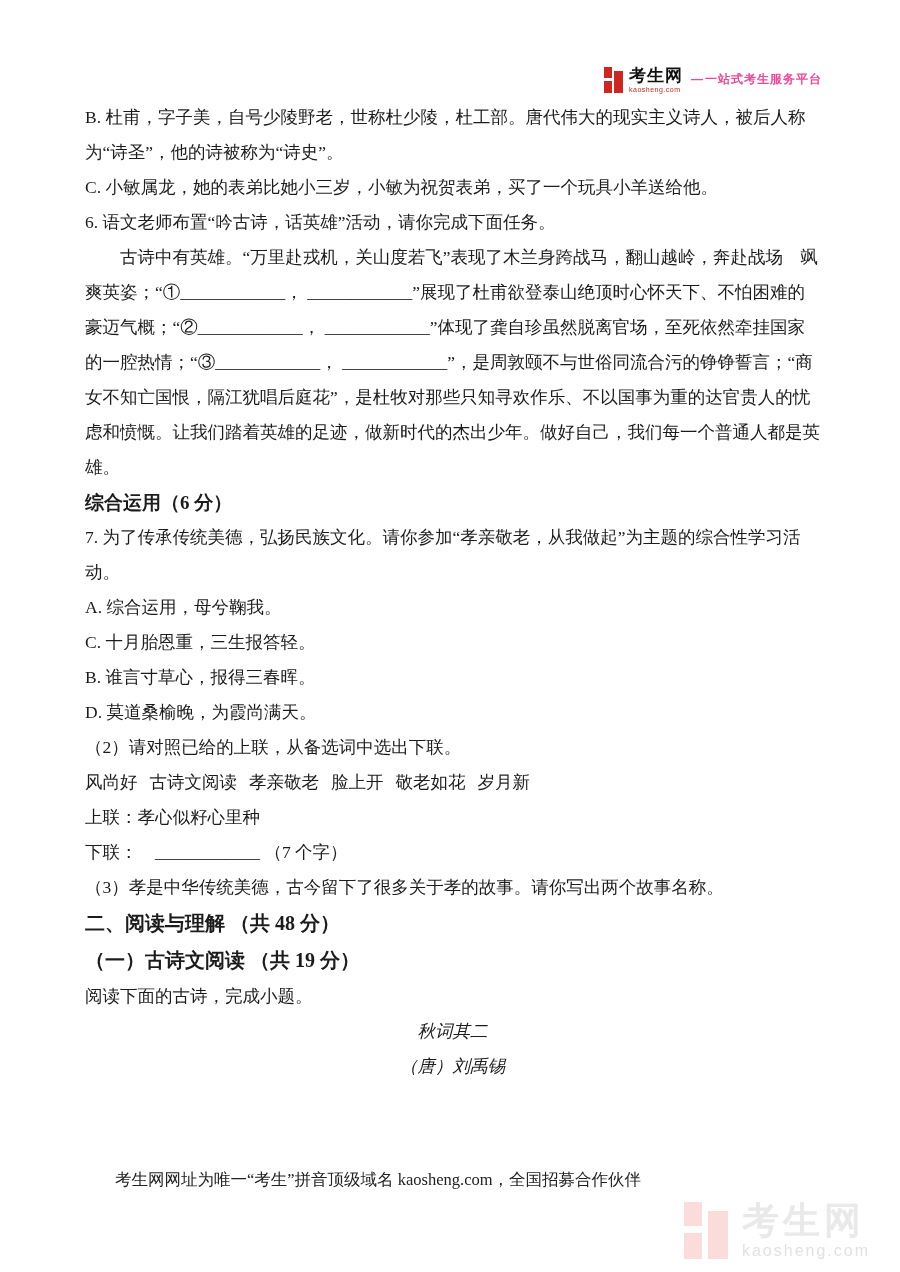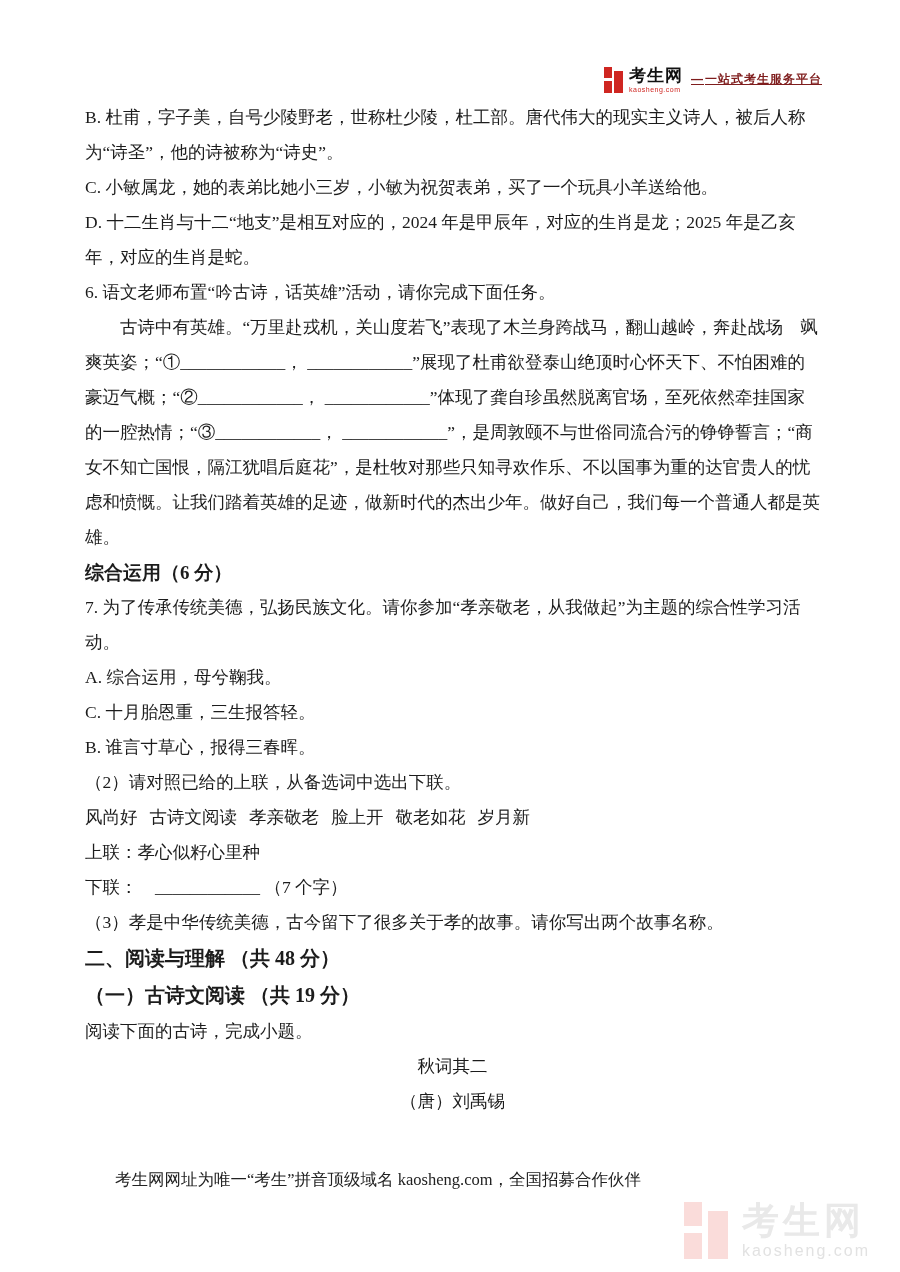--- a/index.html
+++ b/index.html
@@ -18,40 +18,40 @@
     display:flex;align-items:center;
   }
   .logo-mark{position:relative;width:20px;height:27px;margin-right:5px;}
   .logo-mark .blk{position:absolute;background:#cf2621;}
   .logo-mark .b1{left:0;top:1px;width:8px;height:11px;}
   .logo-mark .b2{left:0;top:15px;width:8px;height:12px;}
   .logo-mark .b3{left:10px;top:5px;width:9px;height:22px;}
   .logo-text{display:flex;flex-direction:column;line-height:1;margin-right:8px;}
   .logo-brand{font-family:"Liberation Sans","DejaVu Sans",sans-serif;font-weight:bold;font-size:17px;color:#111;letter-spacing:1px;}
   .logo-domain{font-family:"Liberation Sans","DejaVu Sans",sans-serif;font-size:7px;color:#cf2621;margin-top:2px;letter-spacing:.5px;}
-  .logo-tagline{font-family:"Liberation Sans","DejaVu Sans",sans-serif;font-size:12px;color:#7f1d1d;font-weight:bold;letter-spacing:1px;text-decoration:underline;}
+  .logo-tagline{font-family:"Liberation Sans","DejaVu Sans",sans-serif;font-size:12px;color:#ec4899;font-weight:bold;letter-spacing:1px;}
   .logo-tagline::before{content:"—";margin-right:1px;}
 
   
   .content{
     position:absolute;top:100px;left:85px;width:735px;
     line-height:35px;
   }
   .content p{margin:0;}
   .indent{text-indent:2em;}
   .sec-head{
     font-weight:bold;font-size:19px;line-height:35px;margin:0;
     margin-top:28px;
   }
   .big-head{
     font-weight:bold;font-size:20px;line-height:37px;margin:0;
   }
   .word-bank{display:flex;gap:12px;line-height:35px;}
   .center{text-align:center;}
-  .poem{}
+  .poem{font-style:italic;}
 
   
   .footer{
     position:absolute;left:0;top:1168px;width:756px;
     text-align:center;font-size:16.5px;color:#222;
     line-height:24px;
   }
 
   
   .watermark{
@@ -81,29 +81,29 @@
     <div class="logo-text">
       <span class="logo-brand">考生网</span>
       <span class="logo-domain">kaosheng.com</span>
     </div>
     <span class="logo-tagline">一站式考生服务平台</span>
   </div>
 
   <div class="content">
     <p>B. 杜甫，字子美，自号少陵野老，世称杜少陵，杜工部。唐代伟大的现实主义诗人，被后人称为“诗圣”，他的诗被称为“诗史”。</p>
     <p>C. 小敏属龙，她的表弟比她小三岁，小敏为祝贺表弟，买了一个玩具小羊送给他。</p>
-    <p>D. 十二生肖与十二“地支”是相互对应的，2024 年是甲辰年，对应的生肖是龙；2025 年是乙亥年，对应的生肖是蛇。</p>
     <p>6. 语文老师布置“吟古诗，话英雄”活动，请你完成下面任务。</p>
     <p class="indent">古诗中有英雄。“万里赴戎机，关山度若飞”表现了木兰身跨战马，翻山越岭，奔赴战场　飒爽英姿；“①____________， ____________”展现了杜甫欲登泰山绝顶时心怀天下、不怕困难的豪迈气概；“②____________， ____________”体现了龚自珍虽然脱离官场，至死依然牵挂国家的一腔热情；“③____________， ____________”，是周敦颐不与世俗同流合污的铮铮誓言；“商女不知亡国恨，隔江犹唱后庭花”，是杜牧对那些只知寻欢作乐、不以国事为重的达官贵人的忧虑和愤慨。让我们踏着英雄的足迹，做新时代的杰出少年。做好自己，我们每一个普通人都是英雄。</p>
 
     <p class="sec-head">综合运用（6 分）</p>
     <p>7. 为了传承传统美德，弘扬民族文化。请你参加“孝亲敬老，从我做起”为主题的综合性学习活动。</p>
     <p>A. 综合运用，母兮鞠我。</p>
     <p>C. 十月胎恩重，三生报答轻。</p>
     <p>B. 谁言寸草心，报得三春晖。</p>
+    <p>D. 莫道桑榆晚，为霞尚满天。</p>
     <p>（2）请对照已给的上联，从备选词中选出下联。</p>
 
     <div class="word-bank">
       <span>风尚好</span>
       <span>古诗文阅读</span>
       <span>孝亲敬老</span>
       <span>脸上开</span>
       <span>敬老如花</span>
       <span>岁月新</span>
     </div>

